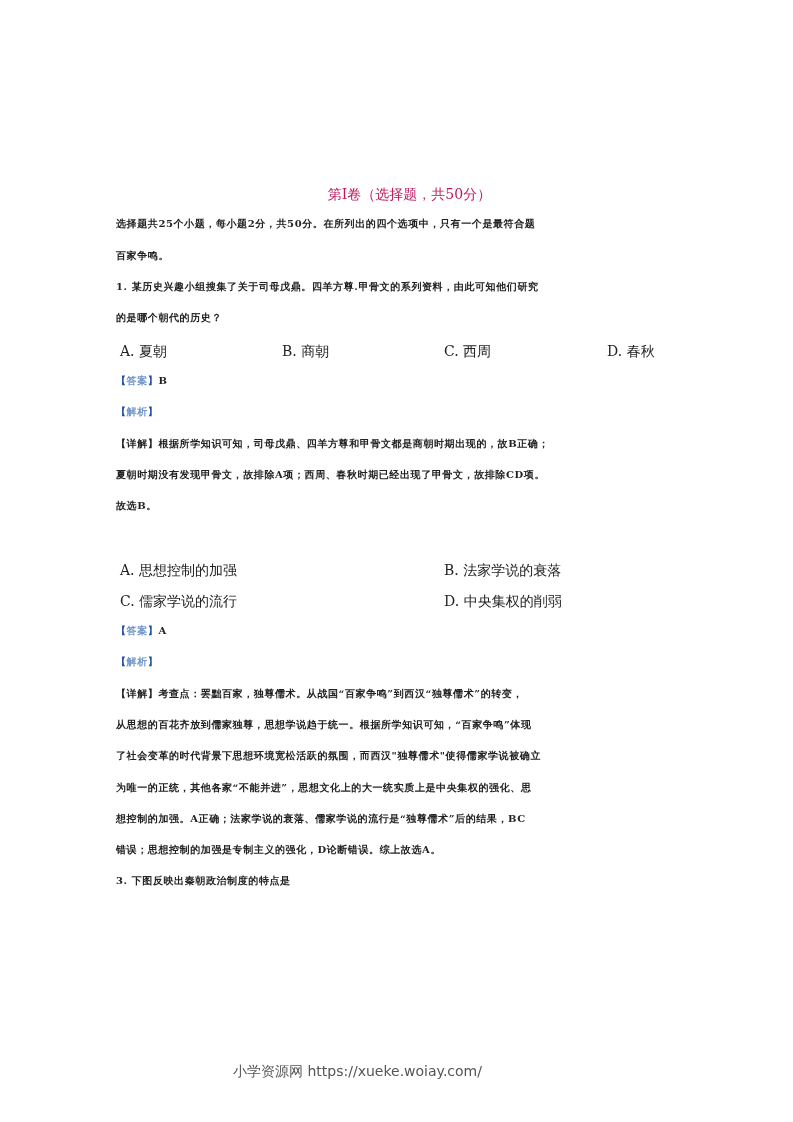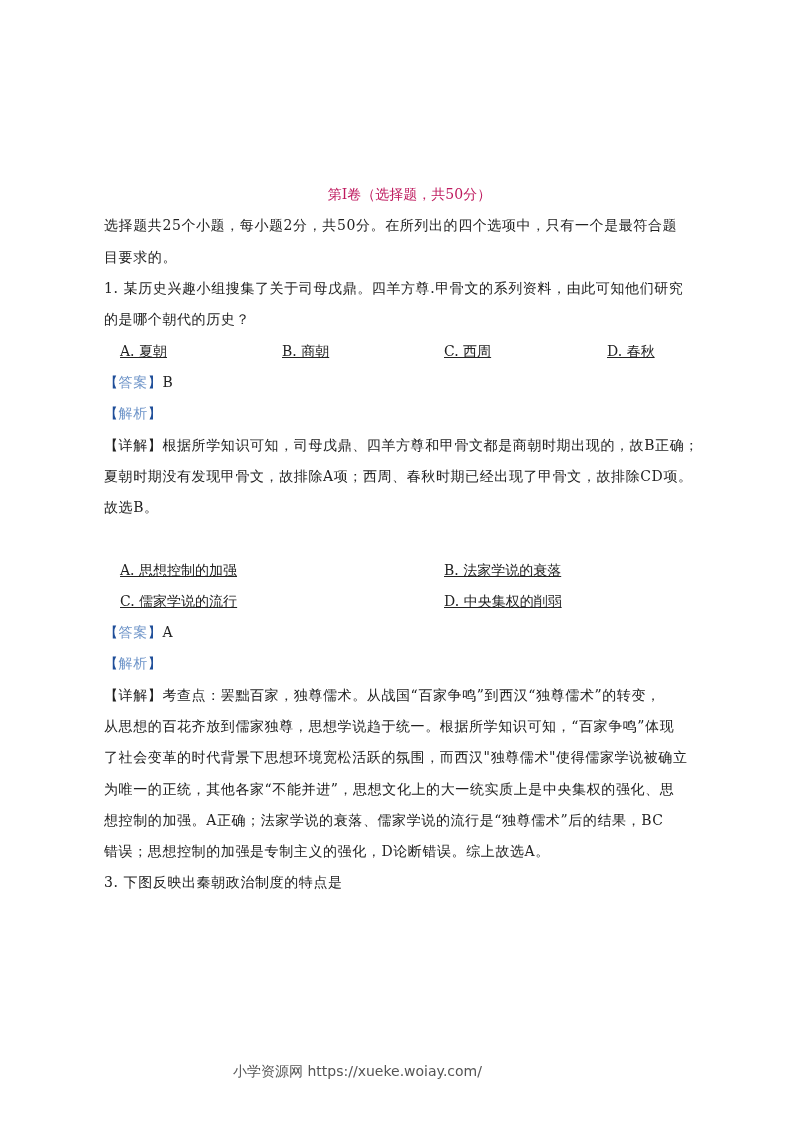--- a/index.html
+++ b/index.html
@@ -3,37 +3,37 @@
 <meta charset="utf-8">
 <style>
   html, body { margin: 0; padding: 0; background: #ffffff; }
   body { width: 793px; height: 1122px; position: relative; overflow: hidden;
          font-family: "DejaVu Serif", "Liberation Serif", serif; color: #222; }
   .page { position: absolute; left: 0; top: 0; width: 793px; height: 1122px; }
   .title { position: absolute; left: 120px; top: 100px; width: 560px;
            font-size: 23px; line-height: 42px; color: #111; letter-spacing: 0.5px; }
   .subtitle { position: absolute; left: 13px; width: 793px; top: 186px; text-align: center;
               font-size: 14px; color: #be185d; }
-  .line { position: absolute; left: 104px; font-size: 14px; color: #222; white-space: nowrap; letter-spacing: 0.6px; }
-  .opt { position: absolute; font-size: 14px; color: #222; white-space: nowrap; text-decoration: underline; }
+  .line { position: absolute; left: 116px; font-size: 10px; color: #222; white-space: nowrap; letter-spacing: 0.6px; font-weight: bold; }
+  .opt { position: absolute; font-size: 14px; color: #222; white-space: nowrap; }
   .tag { color: #1f4e99; }
   .tag .inner { color: #6f95c9; margin-top: 28px; }
   .footer { position: absolute; left: 0; width: 715px; top: 1063px; text-align: center;
             font-family: "DejaVu Sans", "Liberation Sans", sans-serif; font-size: 14px; color: #555; }
 </style>
 </head>
 <body>
 
 <div class="page">
 
 
   <div class="subtitle">第Ⅰ卷（选择题，共50分）</div>
 
   <div class="line" style="top:217px">选择题共25个小题，每小题2分，共50分。在所列出的四个选项中，只有一个是最符合题</div>
-  <div class="line" style="top:249px">目要求的。</div>
+  <div class="line" style="top:249px">百家争鸣。</div>
 
   <div class="line" style="top:280px">1. 某历史兴趣小组搜集了关于司母戊鼎。四羊方尊.甲骨文的系列资料，由此可知他们研究</div>
   <div class="line" style="top:311px">的是哪个朝代的历史？</div>
   <div class="opt" style="left:120px; top:343px">A. 夏朝</div>
   <div class="opt" style="left:282px; top:343px">B. 商朝</div>
   <div class="opt" style="left:444px; top:343px">C. 西周</div>
   <div class="opt" style="left:607px; top:343px">D. 春秋</div>
 
   <div class="line" style="top:374px">
     <span class="tag">【<span class="inner">答案</span>】</span><span>B</span>

